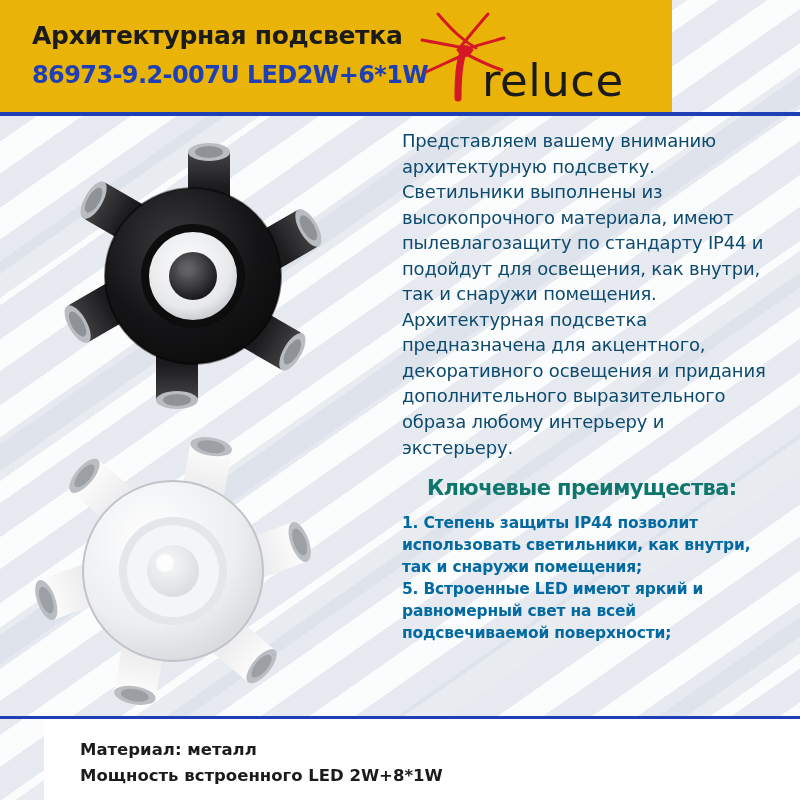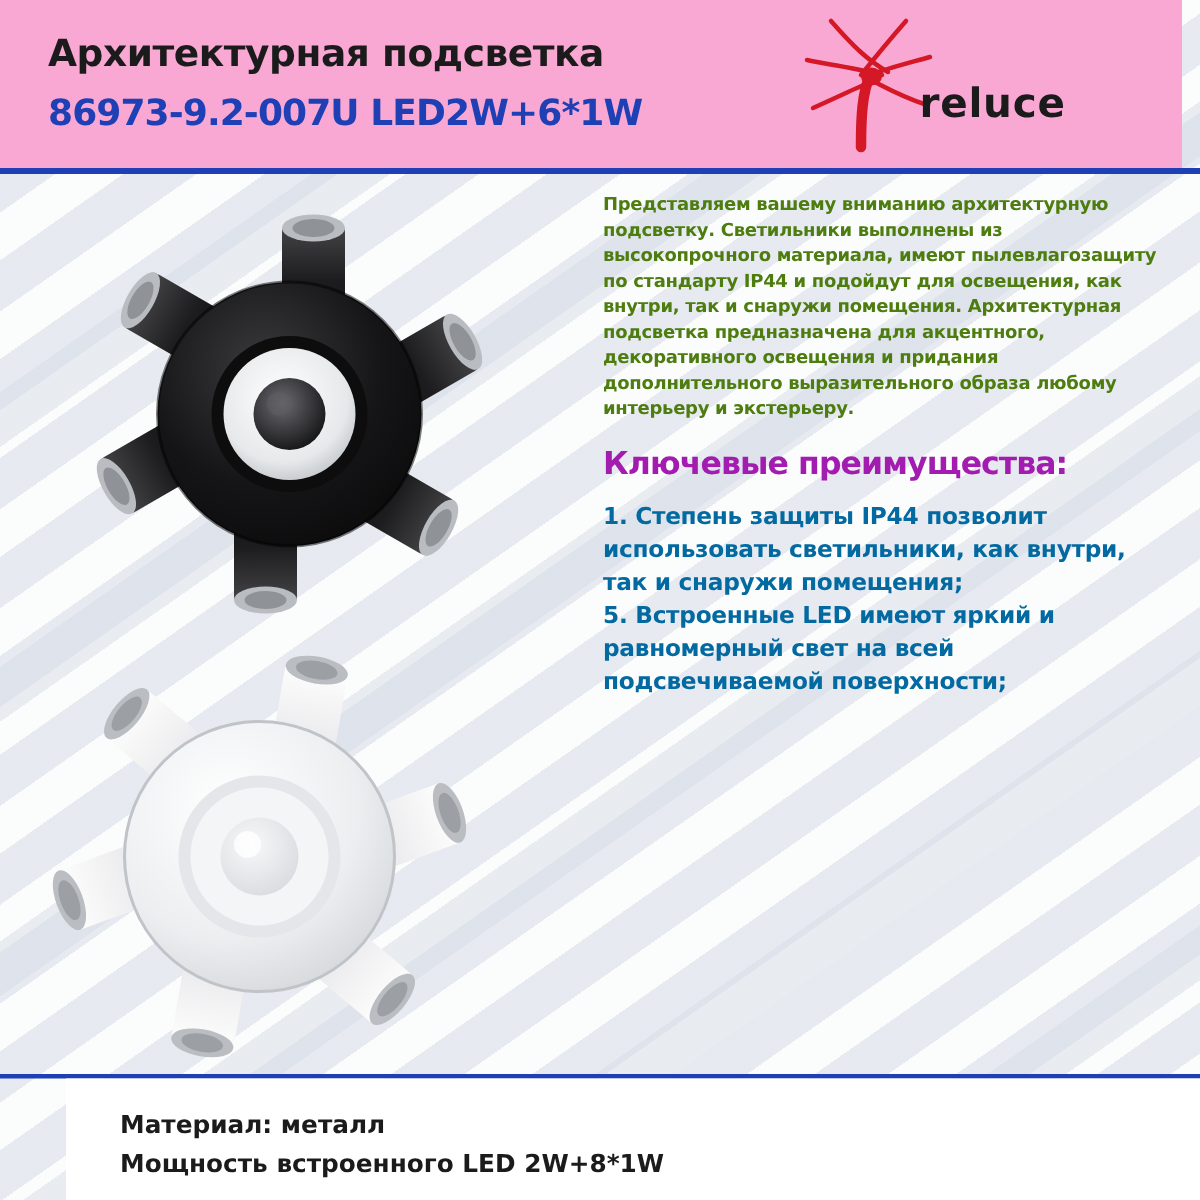--- a/index.html
+++ b/index.html
@@ -40,23 +40,23 @@
         rgba(255,255,255,0) 0px,
         rgba(255,255,255,0) 120px,
         rgba(214,221,230,0.5) 120px,
         rgba(214,221,230,0.5) 150px);
   }
 
   
   .header {
     position: absolute;
     left: 0; top: 0;
-    width: 788px;
+    width: 672px;
     height: 112px;
-    background: #f9a8d4;
+    background: #eab308;
     box-sizing: border-box;
   }
   .header-rule {
     position: absolute;
     left: 0; top: 112px;
     width: 800px;
     height: 4px;
     background: #1f3fb5;
   }
   .title-block {
@@ -86,24 +86,24 @@
   .logo {
     position: absolute;
     right: 24px;
     top: 10px;
     width: 230px;
     height: 92px;
   }
   .logo svg { display: block; }
   .logo-text {
     position: absolute;
-    left: 79px;
+    left: 64px;
     top: 44px;
-    font-size: 27px;
-    font-weight: bold;
+    font-size: 45px;
+    font-weight: normal;
     color: #1b1b1b;
     letter-spacing: 0.5px;
   }
 
   
   .img-area {
     position: absolute;
     left: 0;
     top: 116px;
     width: 390px;
@@ -116,33 +116,34 @@
   .lamp-white { left: 8px; top: 290px; width: 330px; height: 330px; }
 
   
   .right-col {
     position: absolute;
     left: 402px;
     top: 128px;
     width: 372px;
   }
   .intro {
-    font-size: 12px;
+    font-size: 18px;
     line-height: 1.42;
-    color: #4d7c0f;
-    font-weight: bold;
+    color: #0c4a6e;
+    font-weight: normal;
     letter-spacing: -0.2px;
   }
   .adv-title {
     margin-top: 16px;
     font-size: 21px;
     font-weight: bold;
-    color: #a21caf;
+    color: #0f766e;
     letter-spacing: -0.6px;
     white-space: nowrap;
+    margin-left: 25px;
   }
   .adv-list {
     margin-top: 12px;
     font-size: 15.5px;
     line-height: 1.42;
     color: #0369a1;
     font-weight: bold;
     letter-spacing: -0.2px;
   }
   .adv-item { margin: 0 0 0 0; }

